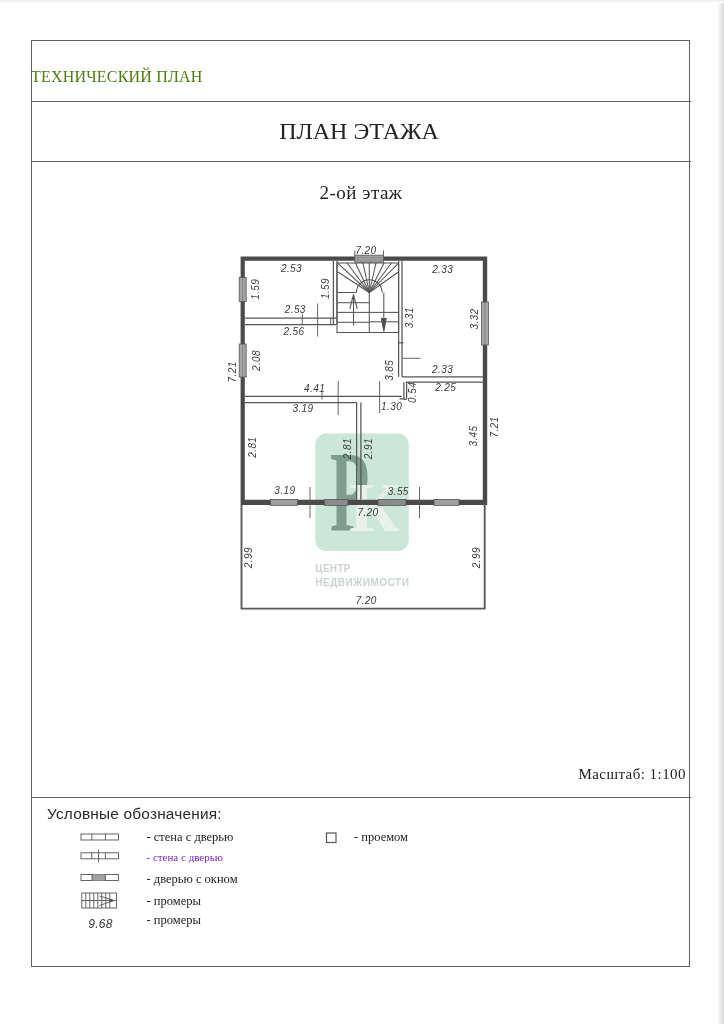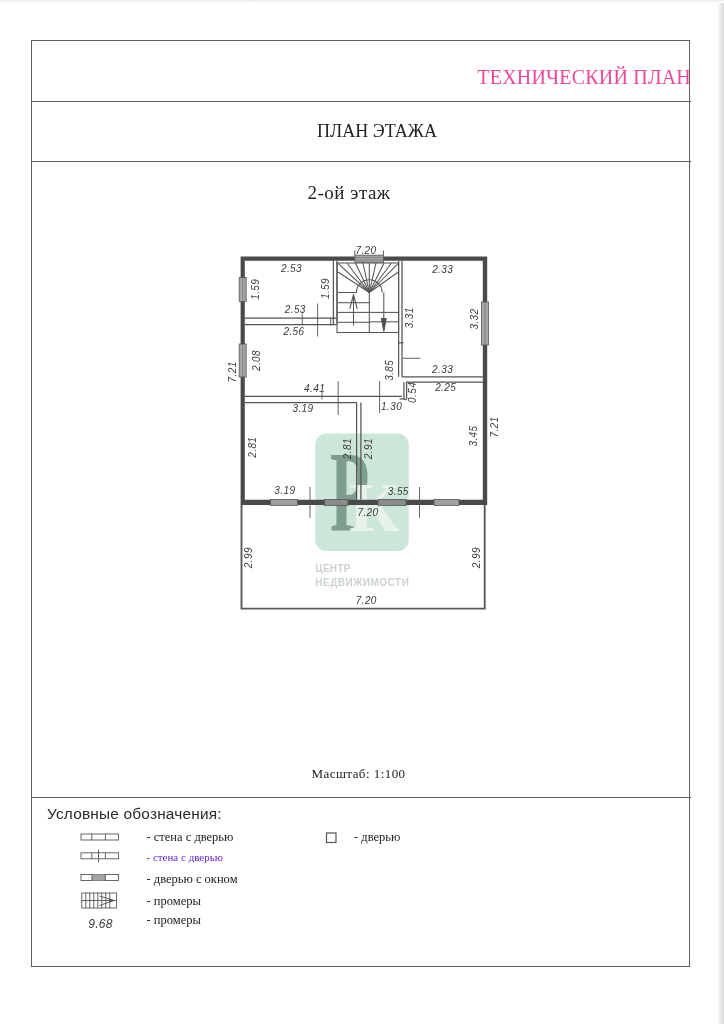--- a/index.html
+++ b/index.html
@@ -9,39 +9,39 @@
 </style>
 </head>
 <body>
 
 <div class="abs" style="left:717px;top:0;width:7px;height:1024px;background:linear-gradient(90deg,#ffffff,#d9d9d9)"></div>
 
 <div class="abs" style="left:0;top:0;width:724px;height:3px;background:linear-gradient(180deg,#ececec,#ffffff)"></div>
 
 <div class="abs" style="left:31px;top:40px;width:659px;height:927px;border:1.4px solid #606060;box-sizing:border-box"></div>
 
-<div class="serif abs" style="left:31px;top:66.5px;width:660px;text-align:right;font-size:20px;line-height:20px;letter-spacing:0.2px;color:#ec4899">ТЕХНИЧЕСКИЙ ПЛАН</div>
+<div class="serif abs" style="left:31px;top:66.5px;width:660px;text-align:left;font-size:16px;line-height:20px;letter-spacing:0.2px;color:#4d7c0f">ТЕХНИЧЕСКИЙ ПЛАН</div>
 
 <div class="abs" style="left:31px;top:101px;width:660px;height:1.3px;background:#606060"></div>
 
-<div class="serif abs" style="left:47px;top:121.3px;width:660px;text-align:center;font-size:18px;line-height:20px;letter-spacing:0px;color:#222">ПЛАН ЭТАЖА</div>
+<div class="serif abs" style="left:29px;top:121.3px;width:660px;text-align:center;font-size:24px;line-height:20px;letter-spacing:0px;color:#222">ПЛАН ЭТАЖА</div>
 
 <div class="abs" style="left:31px;top:161.2px;width:660px;height:1.3px;background:#606060"></div>
 
-<div class="serif abs" style="left:19px;top:183px;width:660px;text-align:center;font-size:19px;line-height:19px;letter-spacing:0.5px;color:#222">2-ой этаж</div>
-
-<div class="serif abs" style="left:31px;top:767px;width:655px;text-align:center;font-size:13px;line-height:14.5px;letter-spacing:0.45px;color:#222">Масштаб: 1:100</div>
+<div class="serif abs" style="left:31px;top:183px;width:660px;text-align:center;font-size:19px;line-height:19px;letter-spacing:0.5px;color:#222">2-ой этаж</div>
+
+<div class="serif abs" style="left:31px;top:767px;width:655px;text-align:right;font-size:15px;line-height:14.5px;letter-spacing:0.45px;color:#222">Масштаб: 1:100</div>
 
 <div class="abs" style="left:31px;top:797px;width:660px;height:1.3px;background:#606060"></div>
 
 <div class="abs" style="left:47px;top:803.5px;font-size:15.4px;line-height:19px;letter-spacing:0.2px;font-weight:normal;color:#2a2a2a">Условные обозначения:</div>
 
 <div class="serif abs" style="left:146.5px;top:830px;font-size:12.5px;line-height:14px;color:#222">- стена с дверью</div>
 
-<div class="serif abs" style="left:354px;top:830px;font-size:12.5px;line-height:14px;color:#222">- дверью</div>
+<div class="serif abs" style="left:354px;top:830px;font-size:12.5px;line-height:14px;color:#222">- проемом</div>
 
 <div class="serif abs" style="left:146.5px;top:850px;font-size:11px;line-height:14px;color:#6d28d9">- стена с дверью</div>
 
 <div class="serif abs" style="left:146.5px;top:871.5px;font-size:12.5px;line-height:14px;color:#222">- дверью с окном</div>
 
 <div class="serif abs" style="left:146.5px;top:894px;font-size:12.5px;line-height:14px;color:#222">- промеры</div>
 
 <div class="serif abs" style="left:146.5px;top:913px;font-size:12.5px;line-height:14px;color:#222">- промеры</div>
 
 <svg class="abs" style="left:0;top:0" width="724" height="1024" viewBox="0 0 724 1024">

